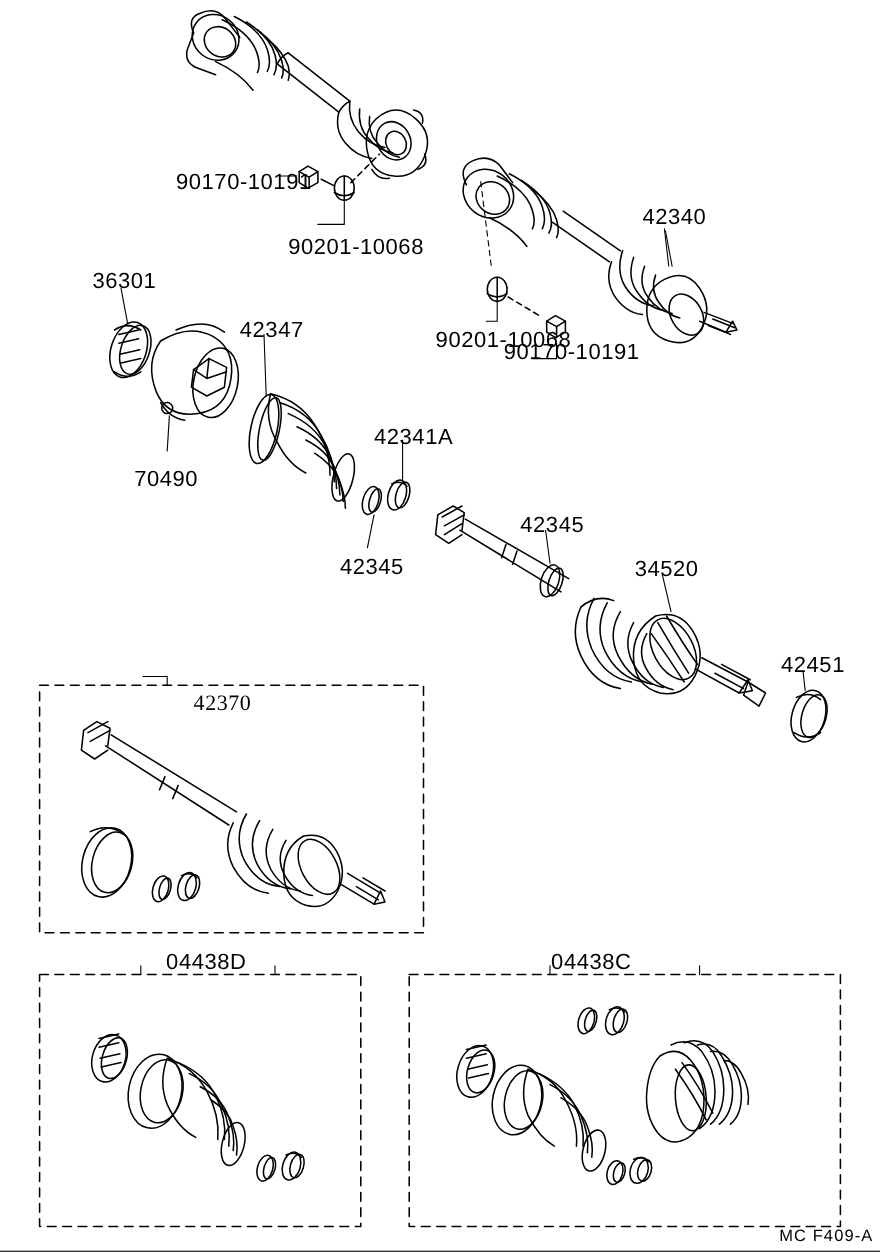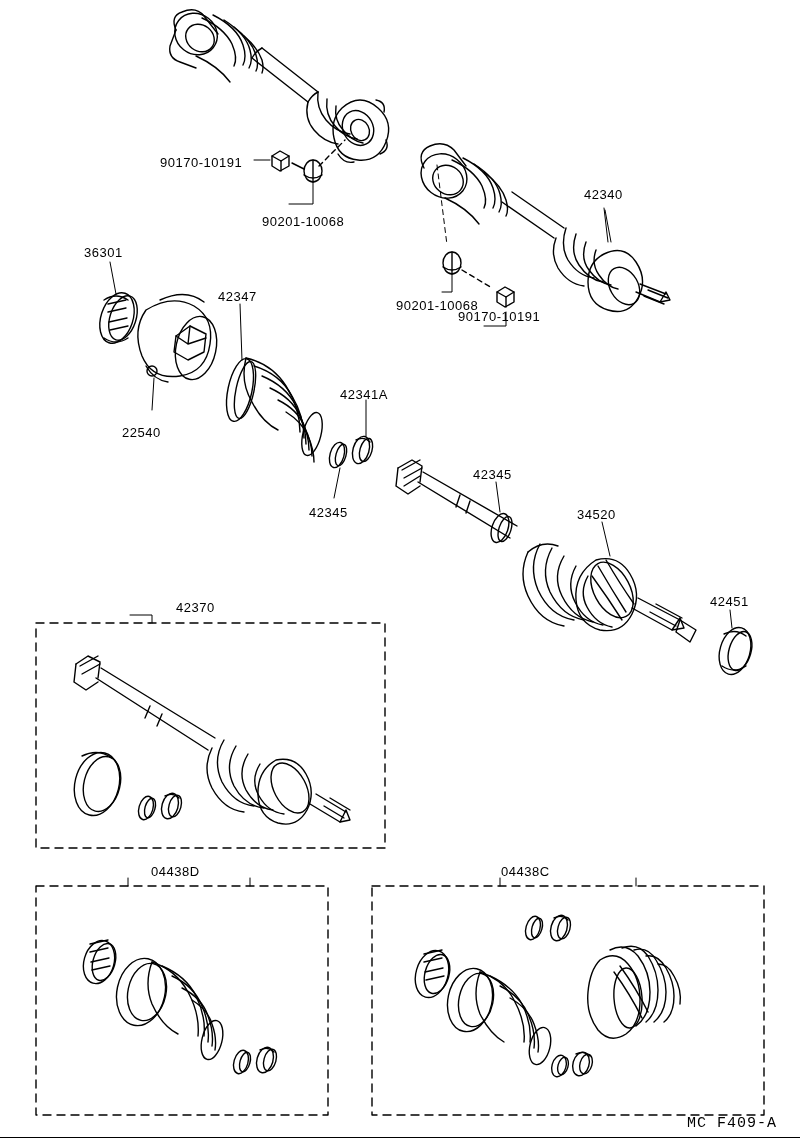--- a/index.html
+++ b/index.html
@@ -1,21 +1,21 @@
 <!DOCTYPE html>
 <html><head>
 <meta charset="utf-8">
 <style>
   html,body{margin:0;padding:0;background:#ffffff;}
   body{width:800px;height:1144px;position:relative;overflow:hidden;
        font-family:"Liberation Sans", sans-serif;color:#000;}
   .stage{position:absolute;left:0;top:0;width:800px;height:1144px;}
   svg.art{position:absolute;left:0;top:0;width:800px;height:1144px;}
-  .lbl{position:absolute;font-size:13px;letter-spacing:.5px;white-space:nowrap;}
-  .footer{position:absolute;right:23px;bottom:12px;font-size:15px;letter-spacing:1px;font-family:Liberation Mono, monospace;}
+  .lbl{position:absolute;font-size:20px;letter-spacing:.5px;white-space:nowrap;}
+  .footer{position:absolute;right:6px;bottom:12px;font-size:15px;letter-spacing:1px;}
   .rule{position:absolute;left:0;bottom:6px;width:800px;height:1px;background:#000;}
 </style>
 </head>
 <body>
 
 <div class="stage">
 
   <svg class="art" viewBox="0 0 800 1144">
     <g fill="none" stroke="#000" stroke-width="1.4" stroke-linecap="round" stroke-linejoin="round">
 
@@ -296,25 +296,25 @@
     </g>
   </svg>
 
   <div class="lbl" style="left:160px;top:155px;">90170-10191</div>
   <div class="lbl" style="left:262px;top:214px;">90201-10068</div>
   <div class="lbl" style="left:584px;top:187px;">42340</div>
   <div class="lbl" style="left:396px;top:298px;">90201-10068</div>
   <div class="lbl" style="left:458px;top:309px;">90170-10191</div>
   <div class="lbl" style="left:84px;top:245px;">36301</div>
   <div class="lbl" style="left:218px;top:289px;text-align:right;">42347</div>
-  <div class="lbl" style="left:122px;top:425px;">22540</div>
+  <div class="lbl" style="left:122px;top:425px;">70490</div>
   <div class="lbl" style="left:340px;top:387px;">42341A</div>
   <div class="lbl" style="left:309px;top:505px;">42345</div>
   <div class="lbl" style="left:473px;top:467px;">42345</div>
   <div class="lbl" style="left:577px;top:507px;">34520</div>
   <div class="lbl" style="left:710px;top:594px;text-align:right;">42451</div>
-  <div class="lbl" style="left:176px;top:600px;">42370</div>
+  <div class="lbl" style="left:176px;top:628px;font-family:Liberation Serif, serif;">42370</div>
   <div class="lbl" style="left:151px;top:864px;">04438D</div>
   <div class="lbl" style="left:501px;top:864px;">04438C</div>
 
   <div class="footer">MC  F409-A</div>
   <div class="rule"></div>
 </div>
 
 </body></html>

